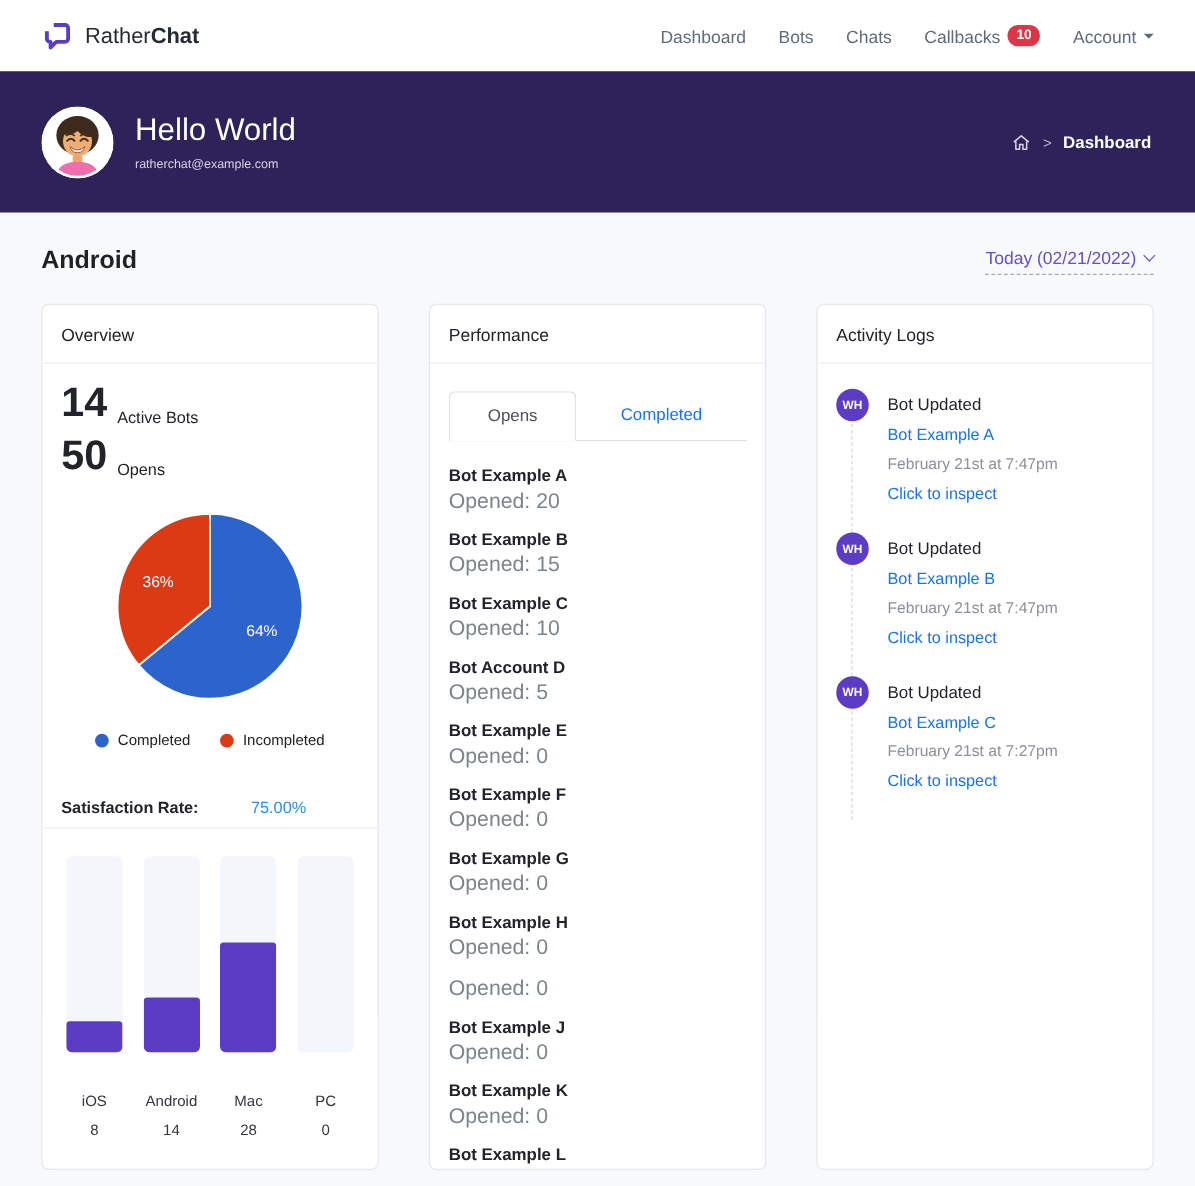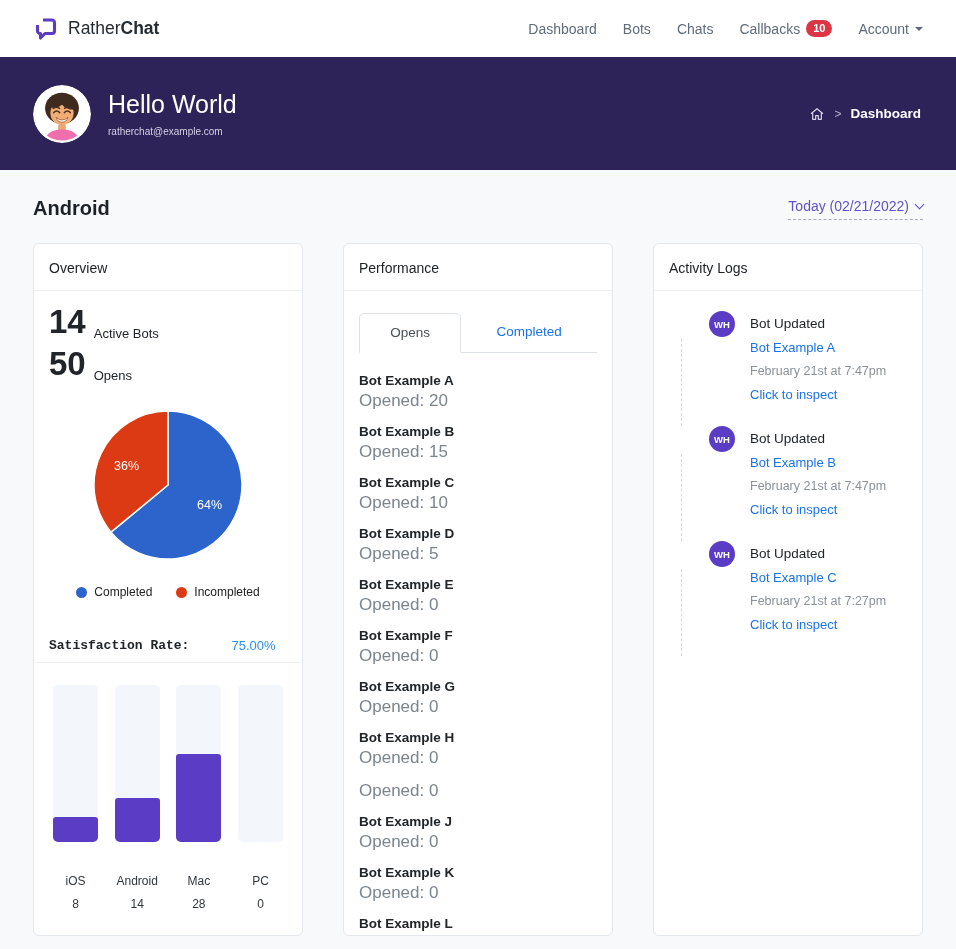--- a/index.html
+++ b/index.html
@@ -44,21 +44,21 @@
   .stats { margin:12px 15px 0; }
   .stat { display:flex; margin-bottom:4px; }
   .stat-value { font-size:33px; font-weight:600; color:#212529; line-height:1.15; }
   .stat-label { font-size:13px; color:#212529; margin-left:8px; margin-top:23px; }
   .pie-wrap { width:152px; height:152px; margin:26px auto 0; }
   .pie-wrap text { font-family:"Liberation Sans", sans-serif; }
   .pie-legend { display:flex; justify-content:center; gap:24px; margin-top:24px; }
   .legend-item { display:flex; align-items:center; gap:7px; font-size:12px; color:#222; }
   .legend-dot { width:11px; height:11px; border-radius:50%; flex:none; }
   .sat-row { display:flex; align-items:center; margin:39px 15px 0; font-size:13px; }
-  .sat-label { font-weight:700; color:#212529;font-family:Liberation Mono, monospace; }
+  .sat-label { font-weight:700; color:#212529; }
   .sat-value { color:#2b90ea; margin-left:42px; }
   .sat-divider { border-top:1px solid #eef0f3; margin-top:9px; }
   .bars { display:flex; justify-content:space-between; margin:22px 19px 0; }
   .bar-col { width:45px; text-align:center; }
   .bar-track { width:45px; height:157px; background:#f3f6fa; border-radius:5px; position:relative; overflow:hidden; }
   .bar-fill { position:absolute; bottom:0; left:0; width:100%; border-radius:3px 3px 0 0; }
   .bar-cat { font-size:12px; color:#33383d; margin-top:32px; }
   .bar-val { font-size:12px; color:#33383d; margin-top:9px; }
 
   
@@ -68,21 +68,21 @@
   .tab-inactive { width:57%; color:#1a73e8; }
   .perf-list { margin:20px 15px 0; }
   .perf-item { margin-bottom:13px; }
   .perf-name { font-size:13.5px; font-weight:700; color:#212529; }
   .perf-opened { font-size:17px; color:#7c848c; margin-top:3px; }
 
   
   .timeline { margin:20px 15px 0; }
   .t-entry { display:flex; position:relative; padding-bottom:24px; }
   .t-entry::before { content:''; position:absolute; left:12px; top:28px; bottom:0; border-left:1px dashed #d5d9de; }
-  .t-badge { width:26px; height:26px; border-radius:50%; background:#5b3cc4; color:#fff; font-size:9.5px; font-weight:700; display:flex; align-items:center; justify-content:center; flex:none; position:relative; z-index:1;margin-left:40px; }
+  .t-badge { width:26px; height:26px; border-radius:50%; background:#5b3cc4; color:#fff; font-size:9.5px; font-weight:700; display:flex; align-items:center; justify-content:center; flex:none; position:relative; z-index:1; }
   .t-content { margin-left:15px; padding-top:5px; }
   .t-title { font-size:13.5px; color:#212529; }
   .t-link { font-size:13px; color:#1a73e8; margin-top:9px; cursor:pointer; }
   .t-time { font-size:12.5px; color:#8a9199; margin-top:9px; }
   .t-action { font-size:13px; color:#1a73e8; margin-top:9px; cursor:pointer; }
 </style>
 </head>
 <body>
 
 <div class="app">
@@ -254,21 +254,21 @@
             </div>
             <div class="perf-item">
               <div class="perf-name">Bot Example B</div>
               <div class="perf-opened">Opened: 15</div>
             </div>
             <div class="perf-item">
               <div class="perf-name">Bot Example C</div>
               <div class="perf-opened">Opened: 10</div>
             </div>
             <div class="perf-item">
-              <div class="perf-name">Bot Example D</div>
+              <div class="perf-name">Bot Account D</div>
               <div class="perf-opened">Opened: 5</div>
             </div>
             <div class="perf-item">
               <div class="perf-name">Bot Example E</div>
               <div class="perf-opened">Opened: 0</div>
             </div>
             <div class="perf-item">
               <div class="perf-name">Bot Example F</div>
               <div class="perf-opened">Opened: 0</div>
             </div>

